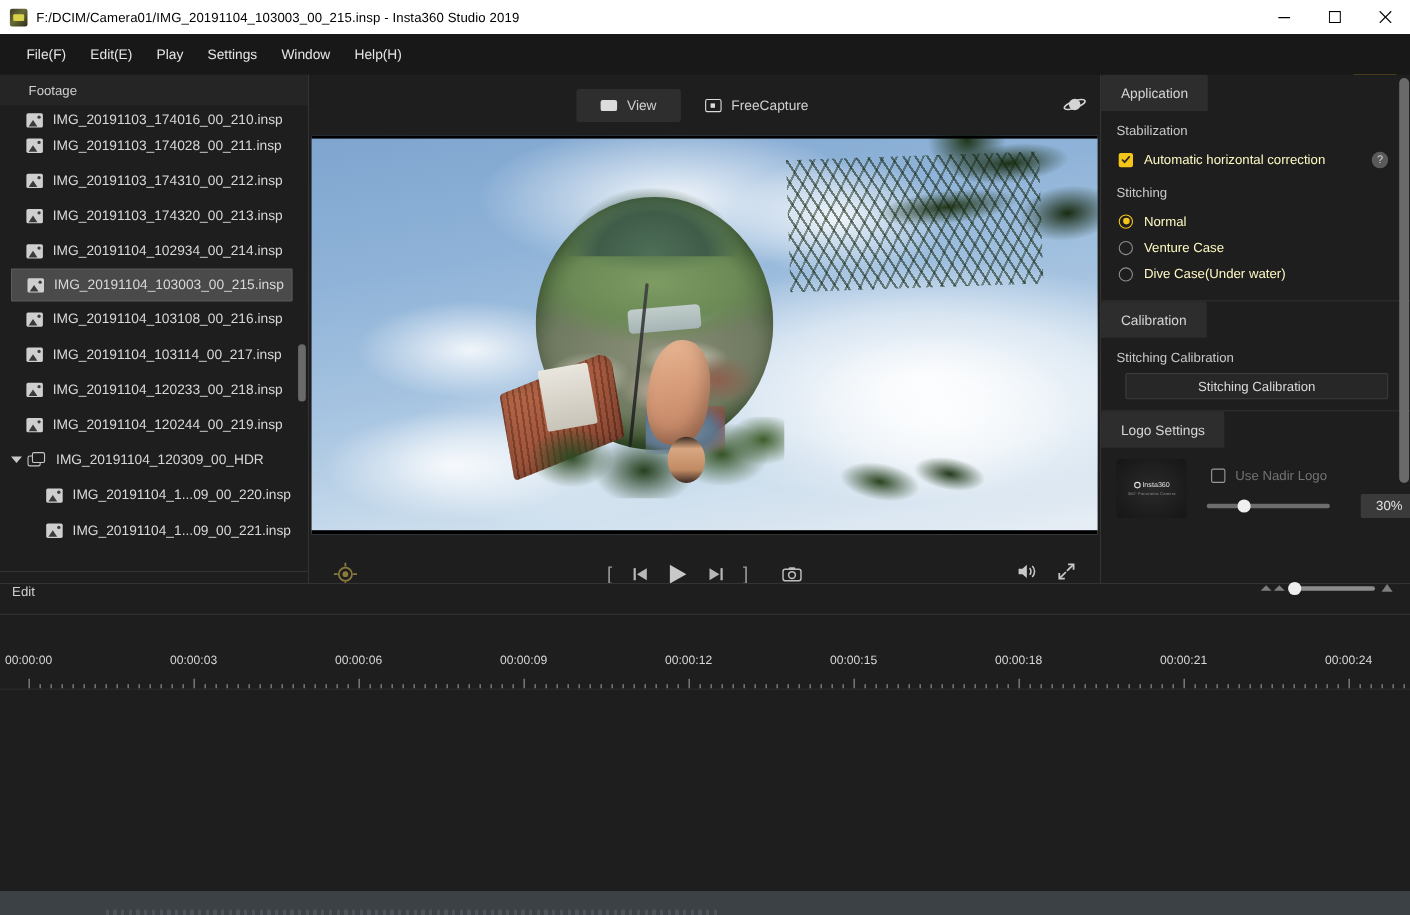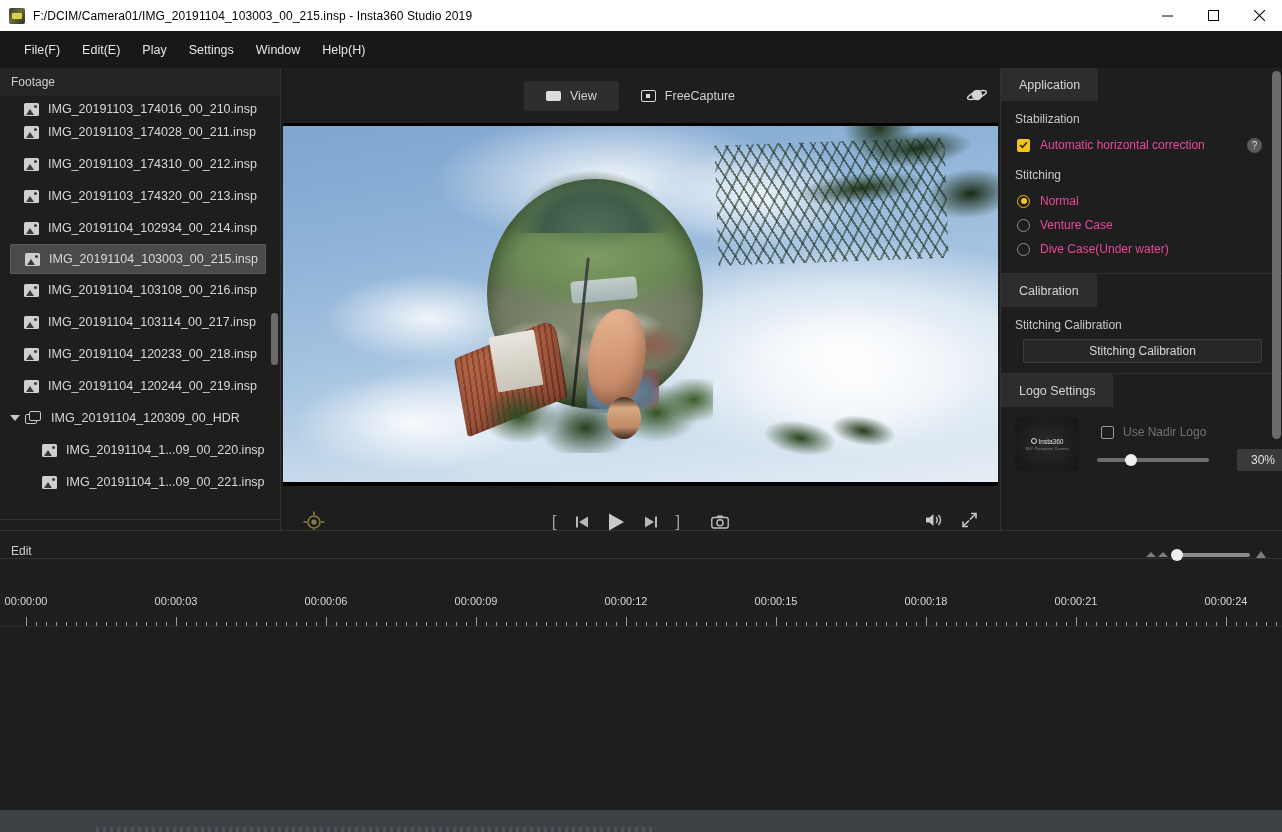--- a/index.html
+++ b/index.html
@@ -53,21 +53,21 @@
     display:flex; align-items:center; justify-content:center;
   }
 
   
   .sidebar {
     position:absolute; left:0; top:68px; width:281px; height:489px;
     background:#1e1e1e; border-right:1px solid #333;
   }
   .sidebar-header {
     height:28px; background:#252525; display:flex; align-items:center;
-    padding-left:11px; font-size:12px; color:#cfcfcf;
+    padding-left:26px; font-size:12px; color:#cfcfcf;
   }
   .file-list {
     position:absolute; left:0; top:28px; width:281px; height:411px;
     overflow:hidden;
   }
   .file-row {
     height:32px; display:flex; align-items:center; padding-left:24px;
     color:#d8d8d8; font-size:12.5px; white-space:nowrap;
   }
   .file-row.partial { height:20px; align-items:flex-end; }
@@ -290,21 +290,21 @@
     height:33px; display:flex; align-items:center; padding-left:16px;
     font-size:12.5px; color:#d5d5d5;
   }
   .sectab .pill {
     background:#2d2d2d; height:33px; display:flex; align-items:center;
     padding:0 18px; margin-left:-16px; border-radius:2px 2px 0 0;
   }
   .sect-divider { height:1px; background:#2f2f2f; margin:0; }
   .grouplabel { font-size:12px; color:#c8c8c8; padding:11px 0 7px 14px; }
   .optrow { display:flex; align-items:center; height:24px; padding-left:16px; position:relative; }
-  .optrow .lbl { font-size:12px; color:#ec4899; margin-left:10px; }
+  .optrow .lbl { font-size:12px; color:#fef9c3; margin-left:10px; }
   .chk {
     width:13px; height:13px; background:#f5c518; border-radius:2px;
     display:flex; align-items:center; justify-content:center; flex:0 0 auto;
   }
   .chk-empty {
     width:13px; height:13px; border:1.4px solid #9a9a9a; border-radius:2px;
     background:transparent; flex:0 0 auto;
   }
   .radio {
     width:13px; height:13px; border:1.5px solid #8e8e8e; border-radius:50%;
@@ -351,21 +351,21 @@
   }
   .rp-thumb {
     position:absolute; right:1px; top:3px; width:9px; height:368px;
     background:#6a6a6a; border-radius:5px;
   }
 
   
   .editbar {
     position:absolute; left:0; top:530px; width:1282px; height:29px;
     background:#1e1e1e; border-top:1px solid #333; border-bottom:1px solid #333;
-    display:flex; align-items:flex-end;
+    display:flex; align-items:flex-start;
   }
   .editbar .lbl { font-size:12px; color:#cfcfcf; margin-left:11px; }
   .zoomctl { position:absolute; right:16px; display:flex; align-items:center; gap:6px; }
   .zoom-track { width:76px; height:4px; background:#8c8c8c; border-radius:3px; position:relative; }
   .zoom-knob { position:absolute; left:-3px; top:-4px; width:12px; height:12px; border-radius:50%; background:#efefef; }
   .mtn { width:0;height:0; border-left:5px solid transparent; border-right:5px solid transparent; }
   .mtn.s { border-bottom:5px solid #7d7d7d; }
   .mtn.l { border-bottom:7px solid #7d7d7d; }
 
   .ruler {

